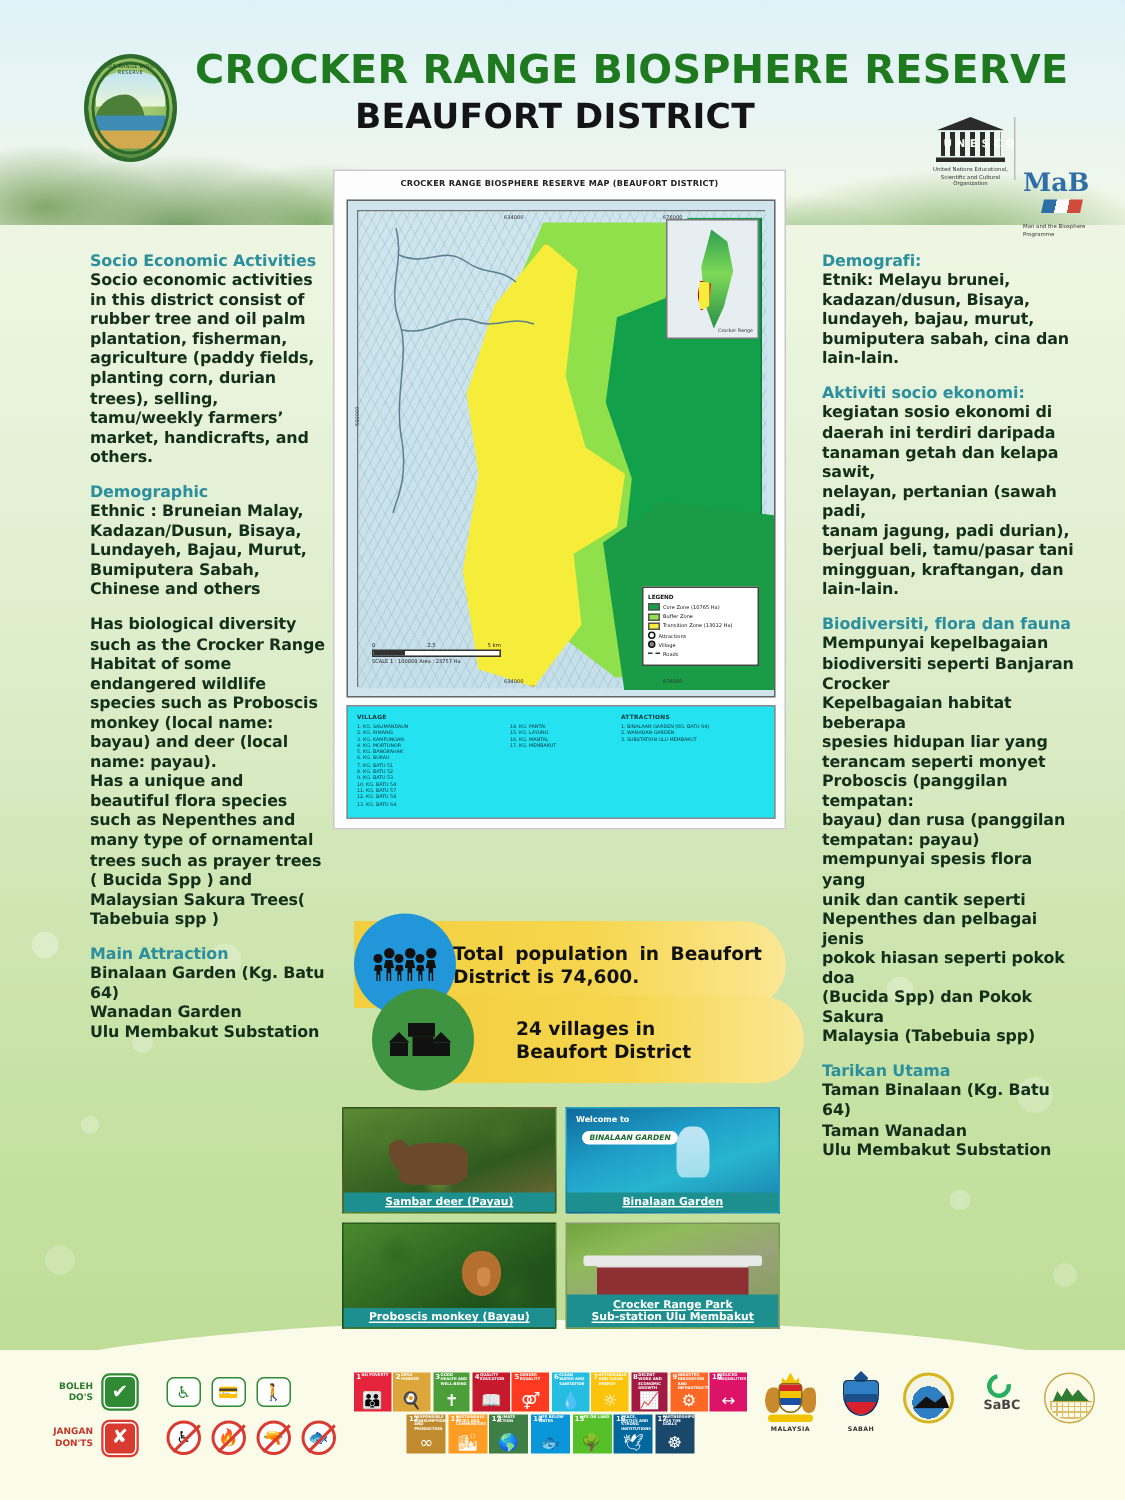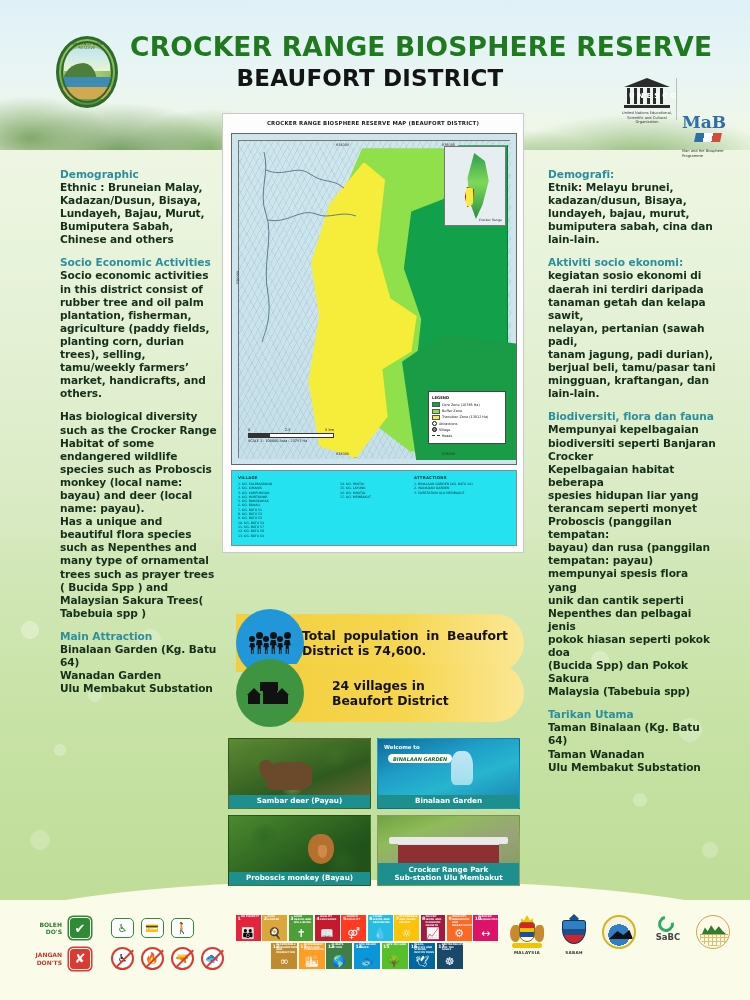--- a/index.html
+++ b/index.html
@@ -240,21 +240,21 @@
   .pill-yellow { background: linear-gradient(90deg,#f3cf3e 0%, #f6d64f 55%, #fbe795 100%); }
   .stat-circle {
     position:absolute; left:0; top:-5px; width:68px; height:68px; border-radius:50%;
     display:flex; align-items:center; justify-content:center;
   }
   .circle-blue { background:#2196d8; }
   .circle-green { background:#3f9442; }
   .stat-text { font-size:12.4px; font-weight:700; color:#111; line-height:15px; white-space:pre-line; }
   .stat-text.just { text-align:justify; text-align-last:left; }
   .stat1 { left:236px; top:614px; width:288px; }
-  .stat2 { left:236px; top:664px; width:288px;padding-left:30px; }
+  .stat2 { left:248px; top:664px; width:288px;padding-left:30px; }
 
   .people { display:flex; align-items:flex-end; gap:.5px; }
   .person { width:7px; }
   .person .h { width:7px; height:7px; border-radius:50%; background:#111; margin:0 auto 1px; }
   .person .b { width:7px; height:14px; background:#111;
     clip-path: polygon(18% 0, 82% 0, 100% 38%, 72% 38%, 72% 100%, 58% 100%, 58% 62%,
                         42% 62%, 42% 100%, 28% 100%, 28% 38%, 0 38%); }
   .person.sm { width:6px; } .person.sm .h { width:6px;height:6px; } .person.sm .b { width:6px;height:11px;}
 
   .houses { position:relative; width:46px; height:26px; }
@@ -262,21 +262,21 @@
   .h-roof { width:0;height:0; border-left:9px solid transparent; border-right:9px solid transparent;
             border-bottom:9px solid #111; }
   .h-body { width:14px; height:11px; background:#111; }
 
   
   .photos { position:absolute; left:228px; top:738px; width:292px; height:148px;
     display:grid; grid-template-columns: 1fr 1fr; grid-template-rows: 1fr 1fr; gap:6px; }
   .ph { position:relative; overflow:hidden; border:1px solid rgba(0,0,0,.06); }
   .ph-cap { position:absolute; left:0; right:0; bottom:0; background:#1d8f8f;
     color:#fff; font-size:7.2px; font-weight:700; text-align:center; padding:2.5px 2px;
-    line-height:8.4px; white-space:pre-line; }
+    line-height:8.4px; white-space:pre-line;text-decoration:underline; }
   .ph-deer { background:
       radial-gradient(circle 18px at 20% 25%, #4b7a2a, transparent 70%),
       radial-gradient(circle 22px at 75% 20%, #3f6e25, transparent 70%),
       radial-gradient(circle 16px at 45% 70%, #6b8f3c, transparent 70%),
       linear-gradient(160deg,#5c8a33,#2f5a1f 60%, #7a6a3a 100%); }
   .ph-deer .animal { position:absolute; left:26%; top:34%; width:46px; height:28px;
       background:#6b4a2c; border-radius:40% 30% 30% 20%; }
   .ph-deer .neck { position:absolute; left:22%; top:30%; width:14px; height:20px;
       background:#6b4a2c; transform: rotate(-18deg); border-radius:40%; }
   .ph-monkey { background:
@@ -412,39 +412,39 @@
       <div class="mab-mark">
         <div class="mab-text">MaB</div>
         <div class="mab-flag"></div>
       </div>
       <div class="logo-cap">Man and the Biosphere Programme</div>
     </div>
   </div>
 
   <div class="col col-left">
     <div class="sec">
-      <div class="sec-h">Demographic</div>
-      <div class="sec-b">Ethnic : Bruneian Malay,
-Kadazan/Dusun, Bisaya,
-Lundayeh, Bajau, Murut,
-Bumiputera Sabah,
-Chinese and others</div>
-    </div>
-    <div class="sec">
       <div class="sec-h">Socio Economic Activities</div>
       <div class="sec-b">Socio economic activities
 in this district consist of
 rubber tree and oil palm
 plantation, fisherman,
 agriculture (paddy fields,
 planting corn, durian
 trees), selling,
 tamu/weekly farmers’
 market, handicrafts, and
 others.</div>
+    </div>
+    <div class="sec">
+      <div class="sec-h">Demographic</div>
+      <div class="sec-b">Ethnic : Bruneian Malay,
+Kadazan/Dusun, Bisaya,
+Lundayeh, Bajau, Murut,
+Bumiputera Sabah,
+Chinese and others</div>
     </div>
     <div class="sec">
       <div class="sec-b">Has biological diversity
 such as the Crocker Range
 Habitat of some
 endangered wildlife
 species such as Proboscis
 monkey (local name:
 bayau) and deer (local
 name: payau).

